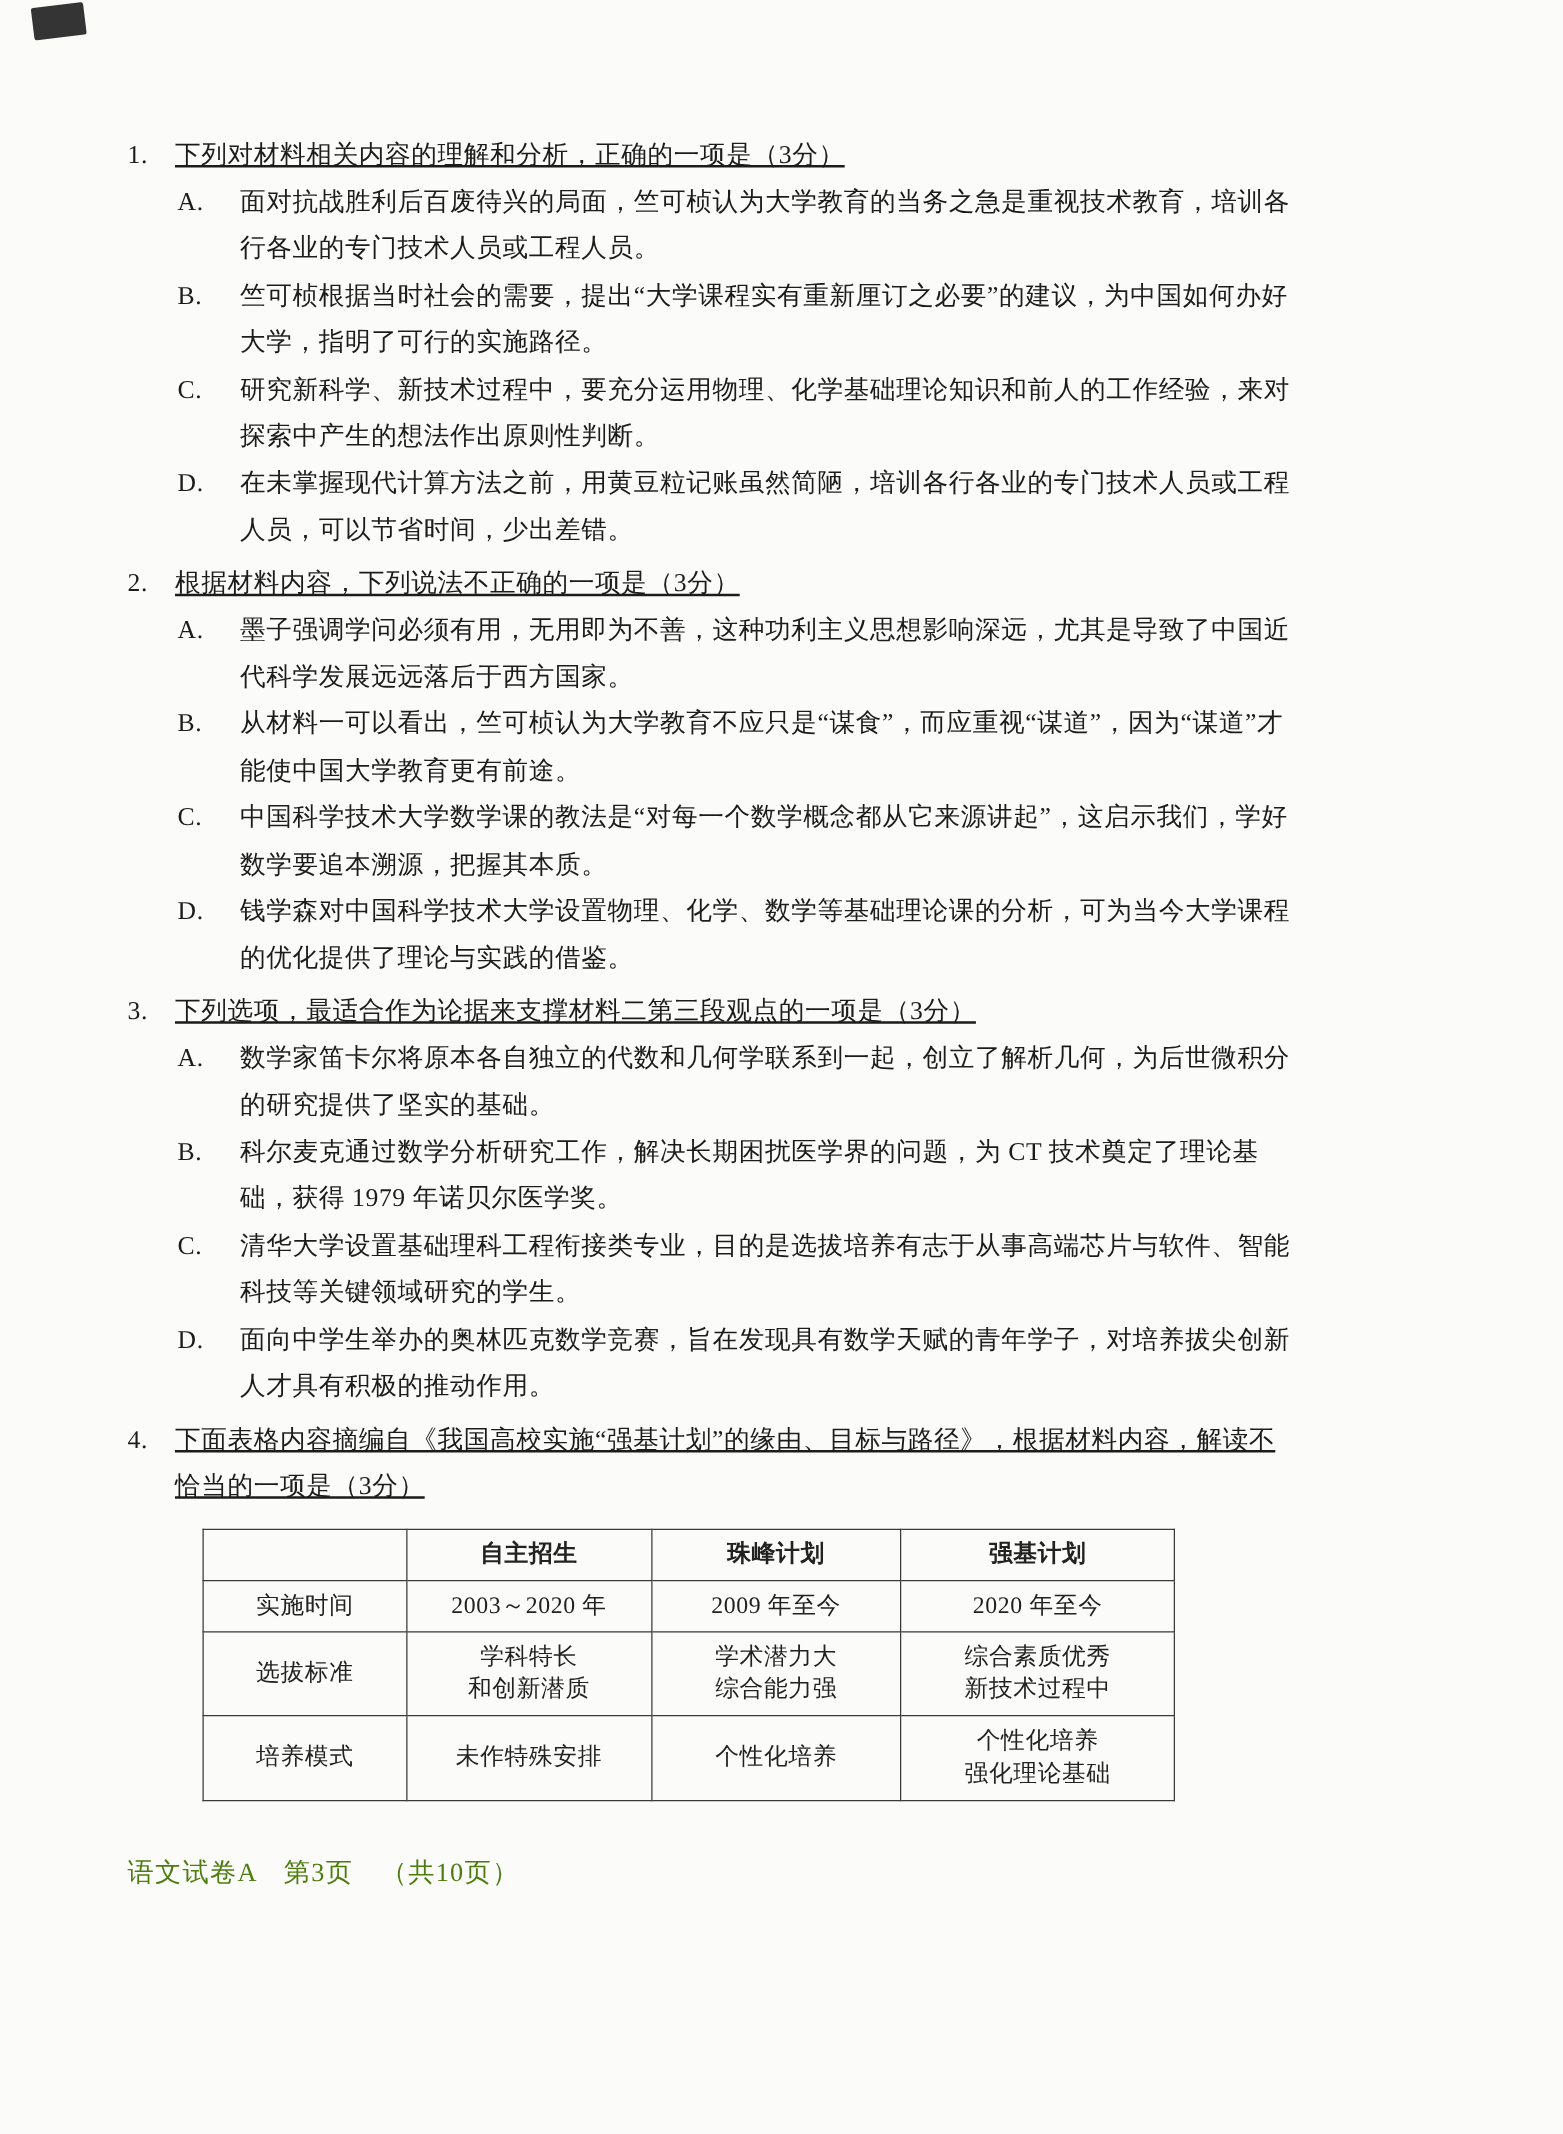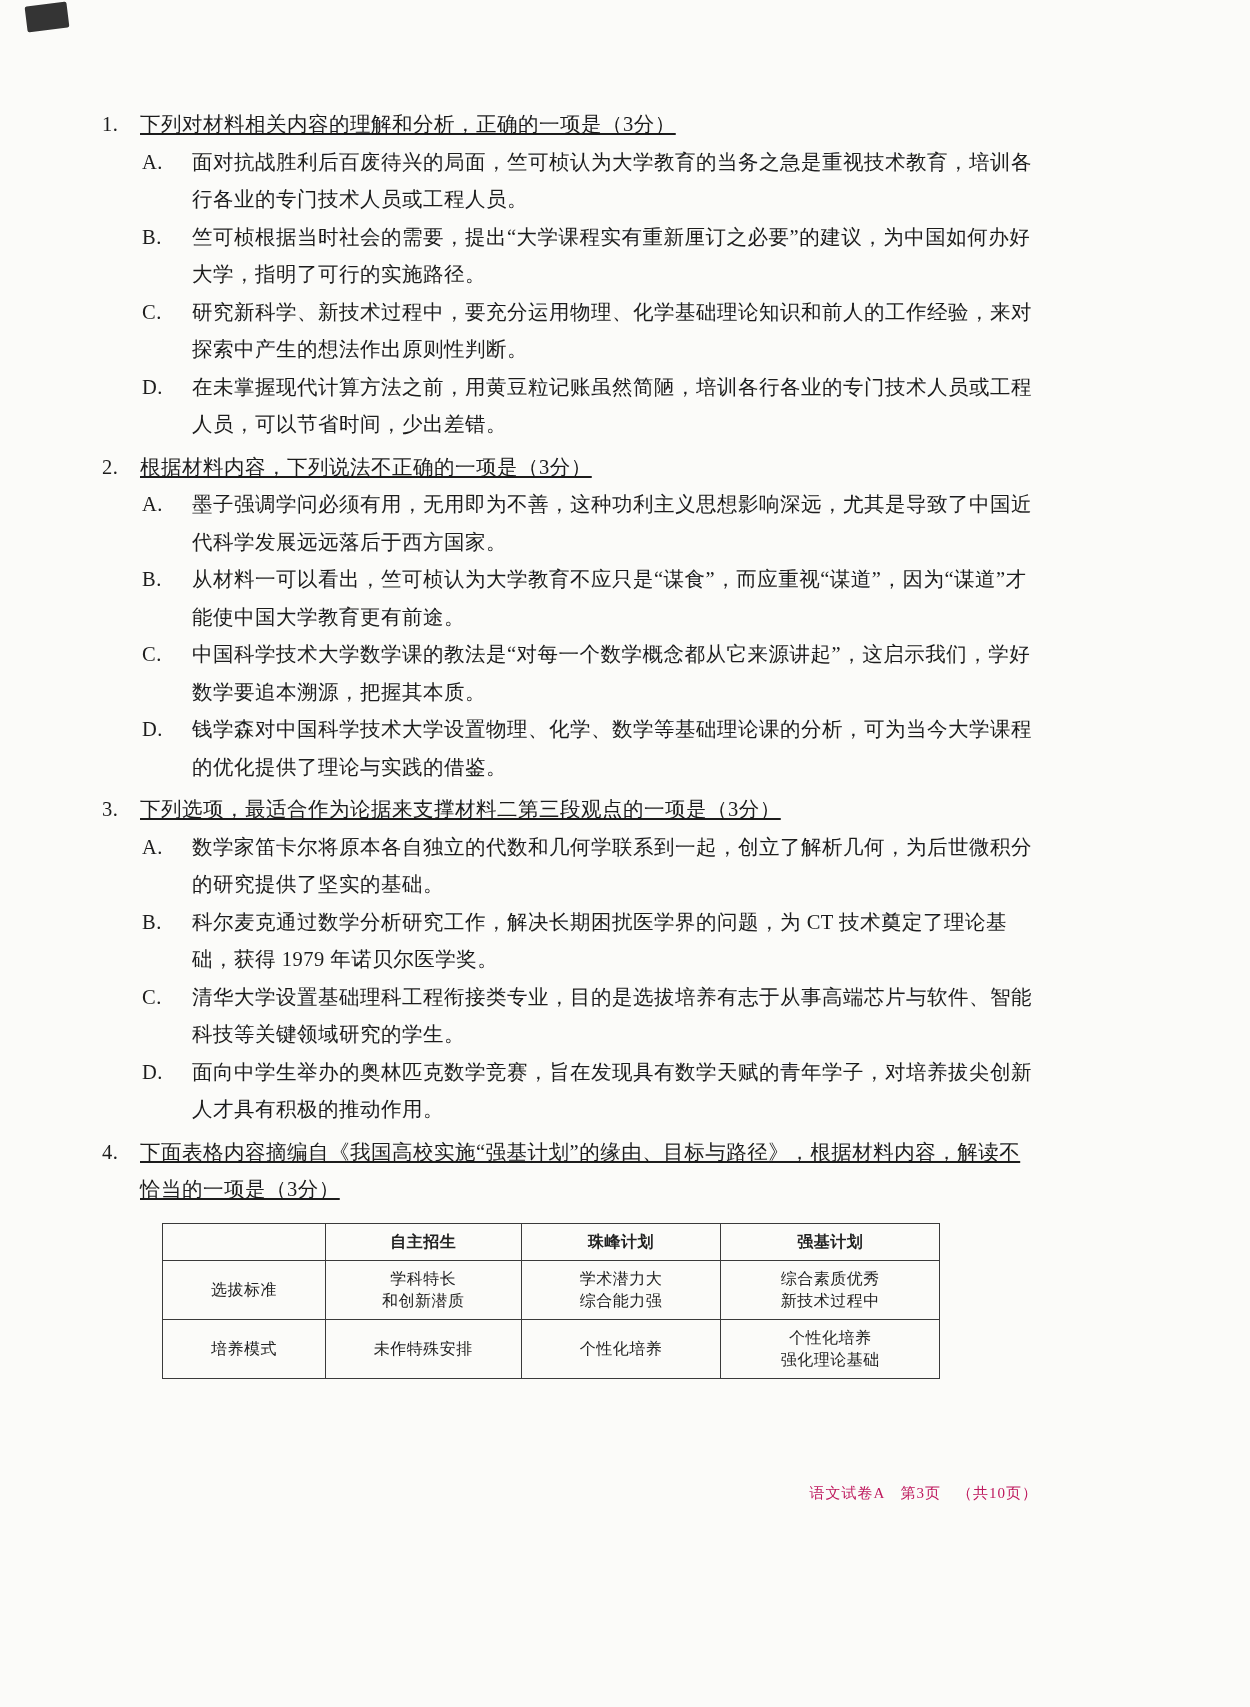--- a/index.html
+++ b/index.html
@@ -35,44 +35,44 @@
   .stem-text { flex: 1; text-decoration: underline; }
   .option { display: flex; padding-left: 40px; }
   .opt-label { flex: 0 0 38px; }
   .opt-text { flex: 1; margin-left: 12px; }
 
   .table-wrap { margin: 14px 0 0 60px; width: 778px; }
   table.cmp {
     border-collapse: collapse;
     width: 100%;
     text-align: center;
-    font-size: 16px;
+    font-size: 19px;
     letter-spacing: .5px;
     color: #222;
   }
   table.cmp th, table.cmp td {
     border: 1.6px solid #3a3a3a;
     padding: 7px 4px;
     line-height: 1.38;
     white-space: pre-line;
     font-weight: normal;
     vertical-align: middle;
   }
   table.cmp th { font-weight: bold; }
   .row-label { font-weight: normal; }
 
   .footer {
     position: absolute;
     left: 102px;
     right: 212px;
     top: 1484px;
-    text-align: right;
-    font-size: 15px;
+    text-align: left;
+    font-size: 21px;
     letter-spacing: 1px;
-    color: #be185d;
+    color: #4d7c0f;
   }
 </style>
 </head>
 <body>
 
 <div class="page">
   <div class="scan-artifact"></div>
 
   <div class="content">
 
@@ -160,20 +160,26 @@
             <col style="width:219px">
           </colgroup>
           <tbody>
             <tr>
               <th></th>
               <th>自主招生</th>
               <th>珠峰计划</th>
               <th>强基计划</th>
             </tr>
             <tr>
+              <td class="row-label">实施时间</td>
+              <td>2003～2020 年</td>
+              <td>2009 年至今</td>
+              <td>2020 年至今</td>
+            </tr>
+            <tr>
               <td class="row-label">选拔标准</td>
               <td>学科特长
 和创新潜质</td>
               <td>学术潜力大
 综合能力强</td>
               <td>综合素质优秀
 新技术过程中</td>
             </tr>
             <tr>
               <td class="row-label">培养模式</td>

